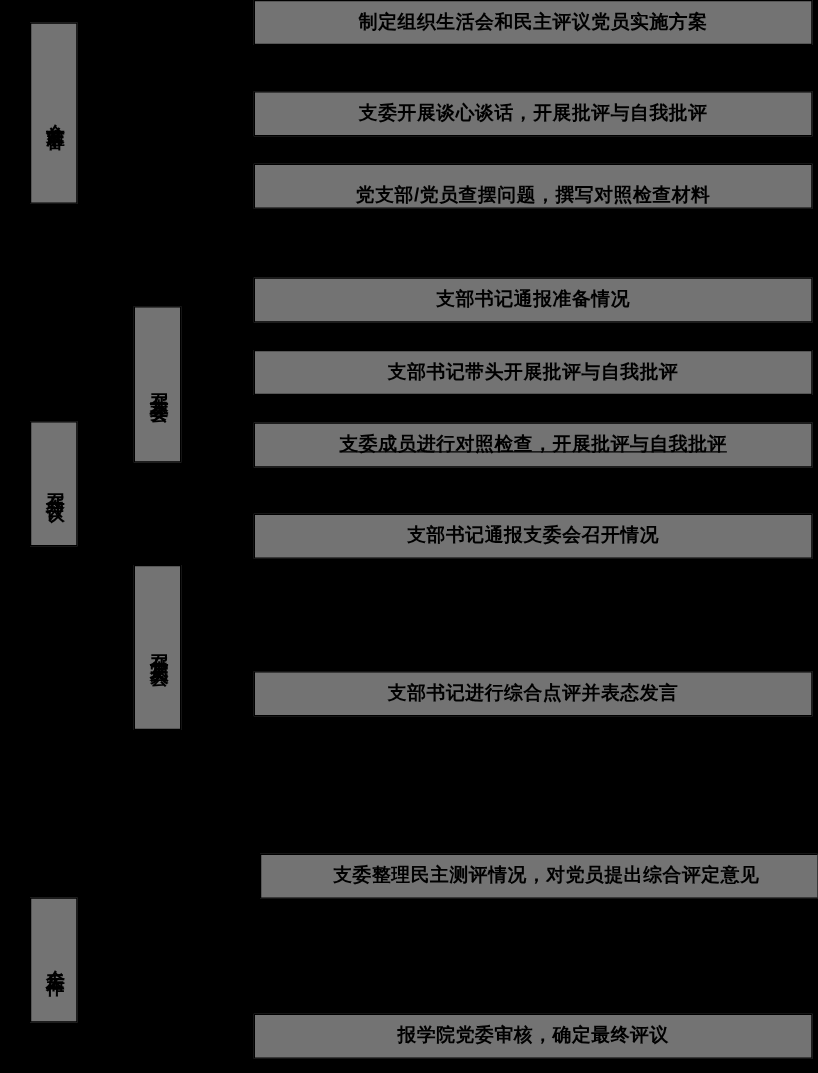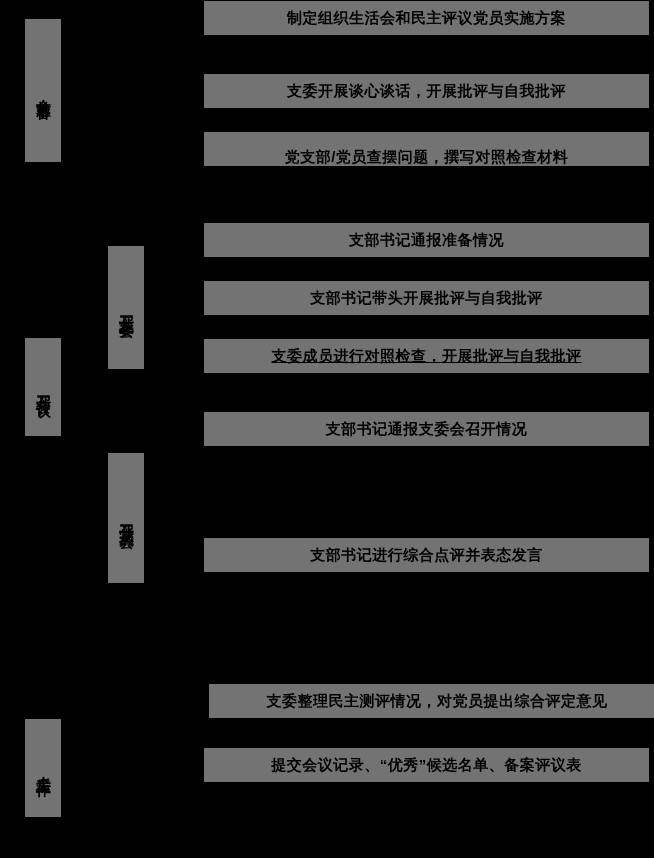--- a/index.html
+++ b/index.html
@@ -100,17 +100,17 @@
     <span>支部书记进行综合点评并表态发言</span>
   </div>
 
   <div class="box stage-box" style="left:24px; top:718px; width:38px; height:100px;">
     <span class="vtext">会后工作</span>
   </div>
 
   <div class="box step-box" style="left:208px; top:683px; width:458px; height:36px;">
     <span>支委整理民主测评情况，对党员提出综合评定意见</span>
   </div>
-  <div class="box step-box" style="left:203px; top:747px; width:447px; height:36px;">
-    <span>提交会议记录、“优秀”候选名单、备案评议表</span>
+  <div class="box step-box" style="left:203px; top:811px; width:447px; height:36px;">
+    <span>报学院党委审核，确定最终评议</span>
   </div>
 
 </div>
 
 </body></html>

